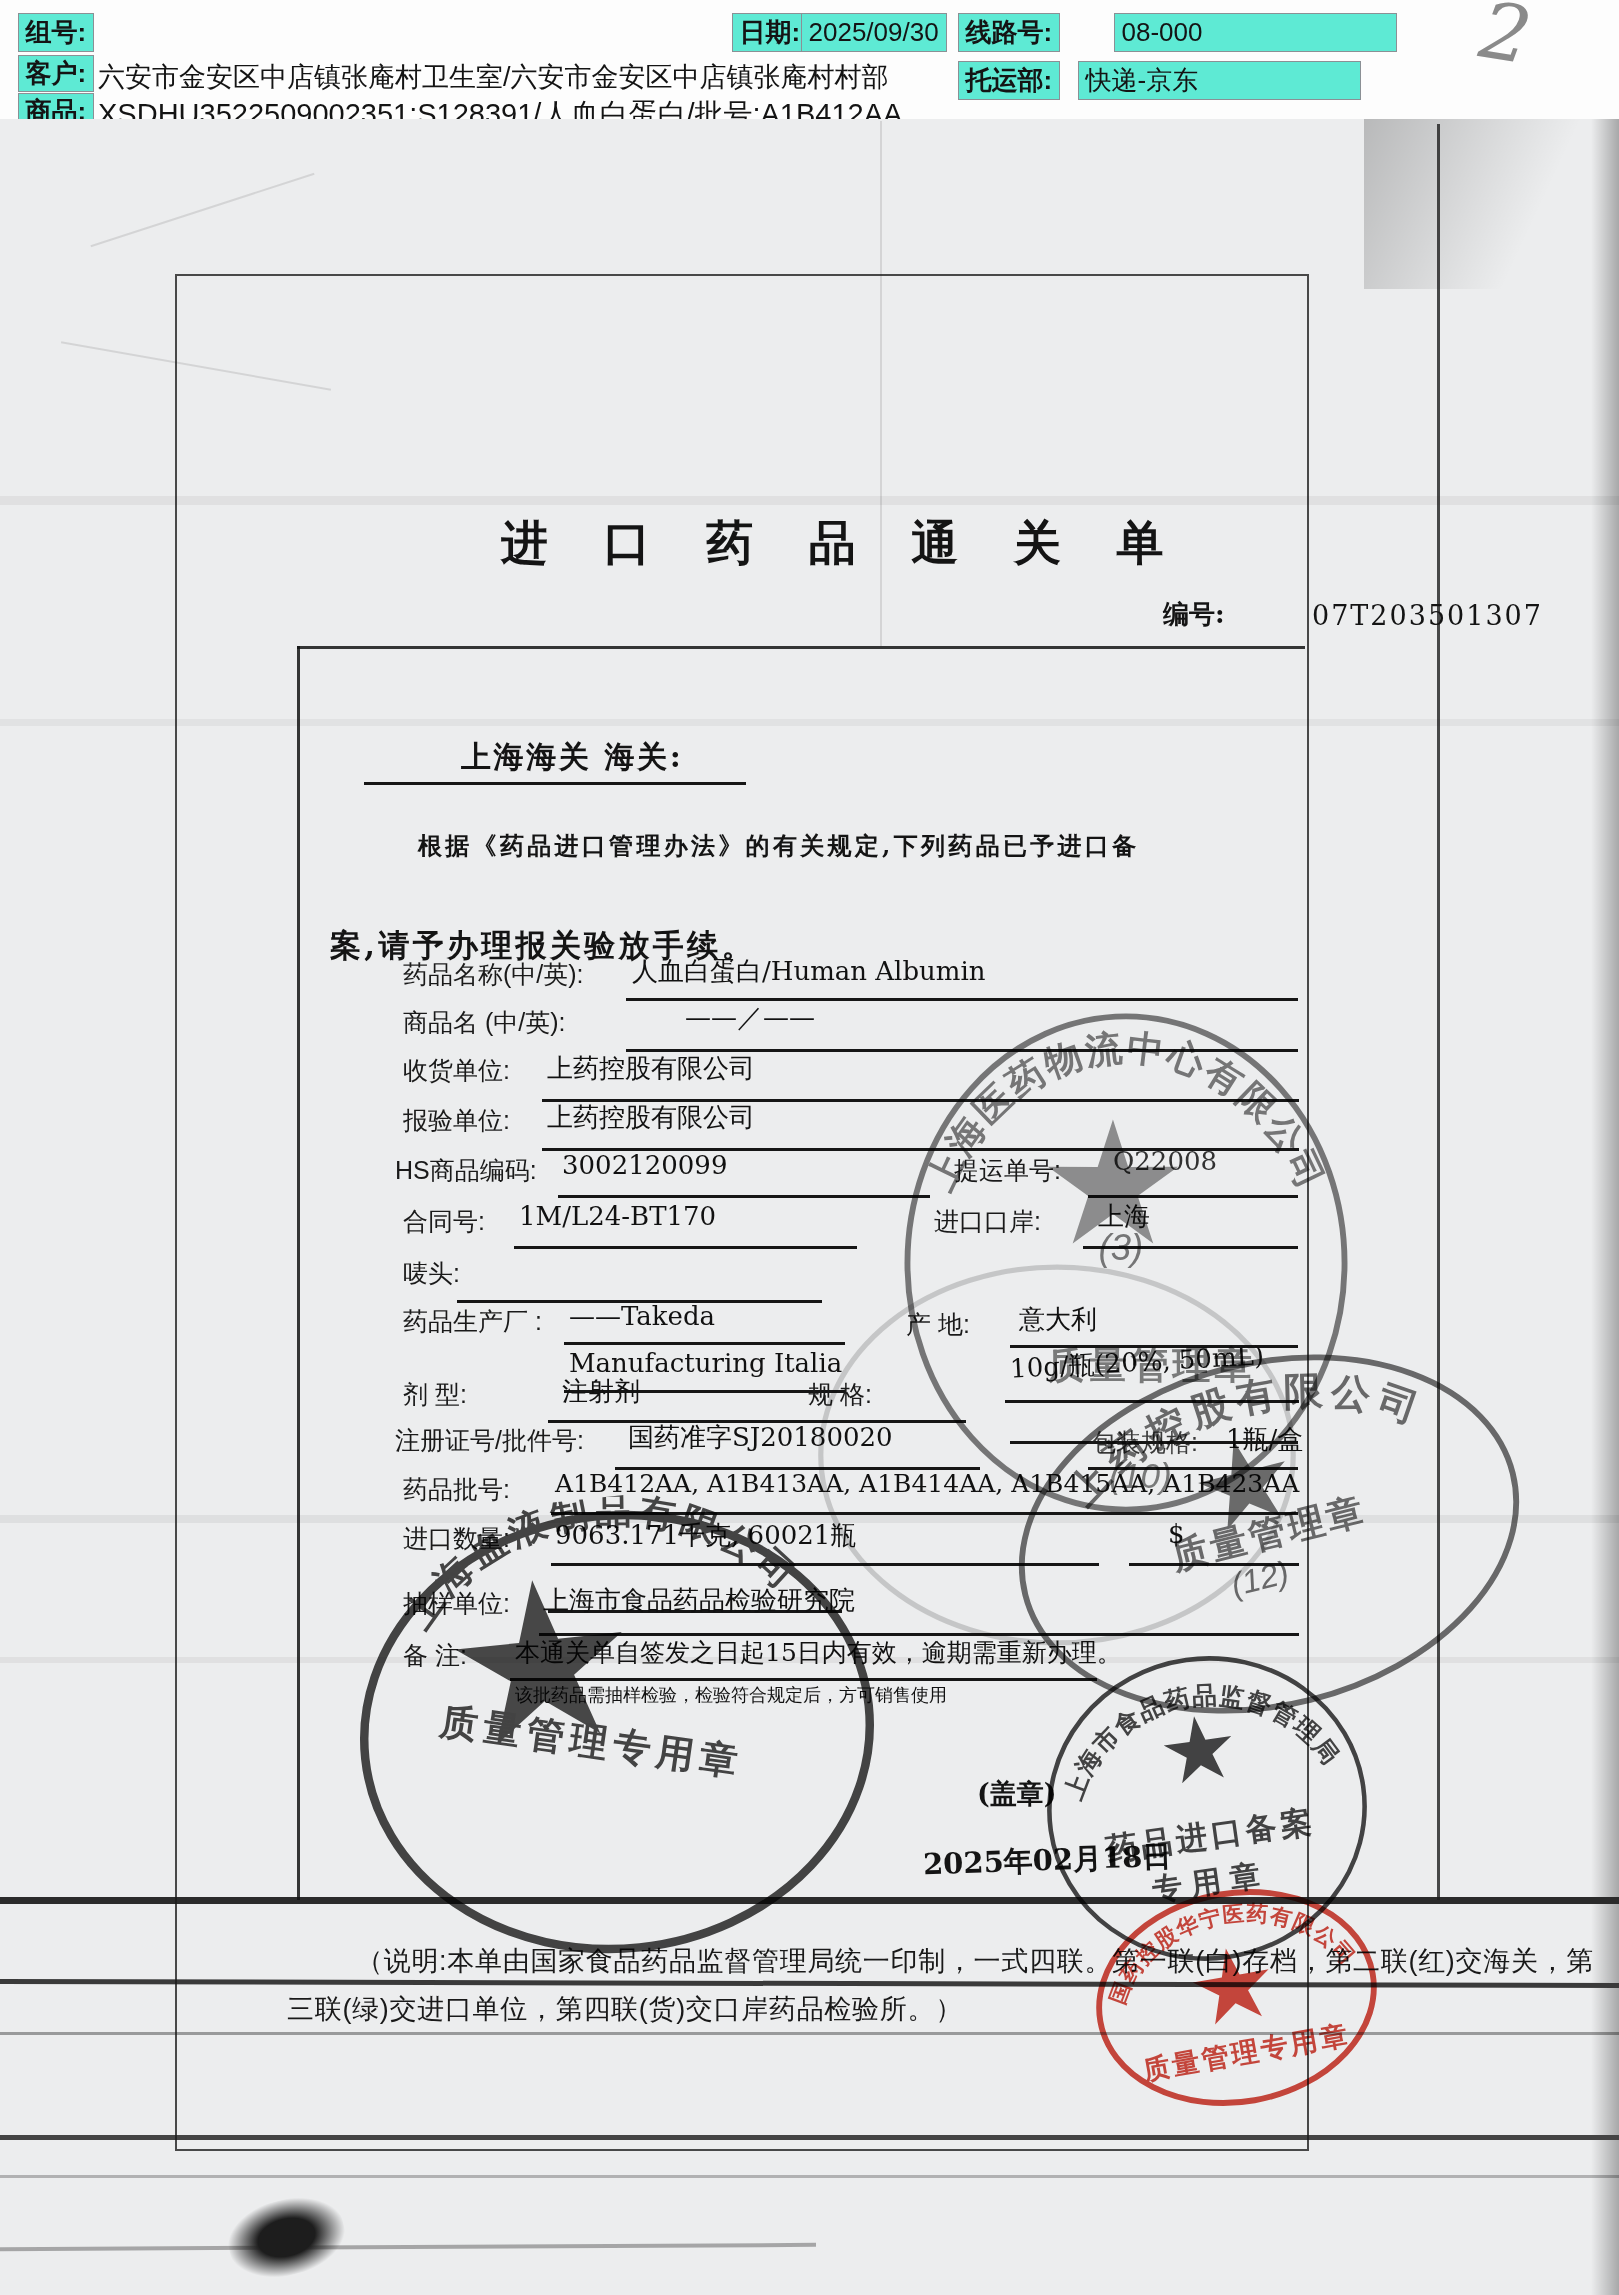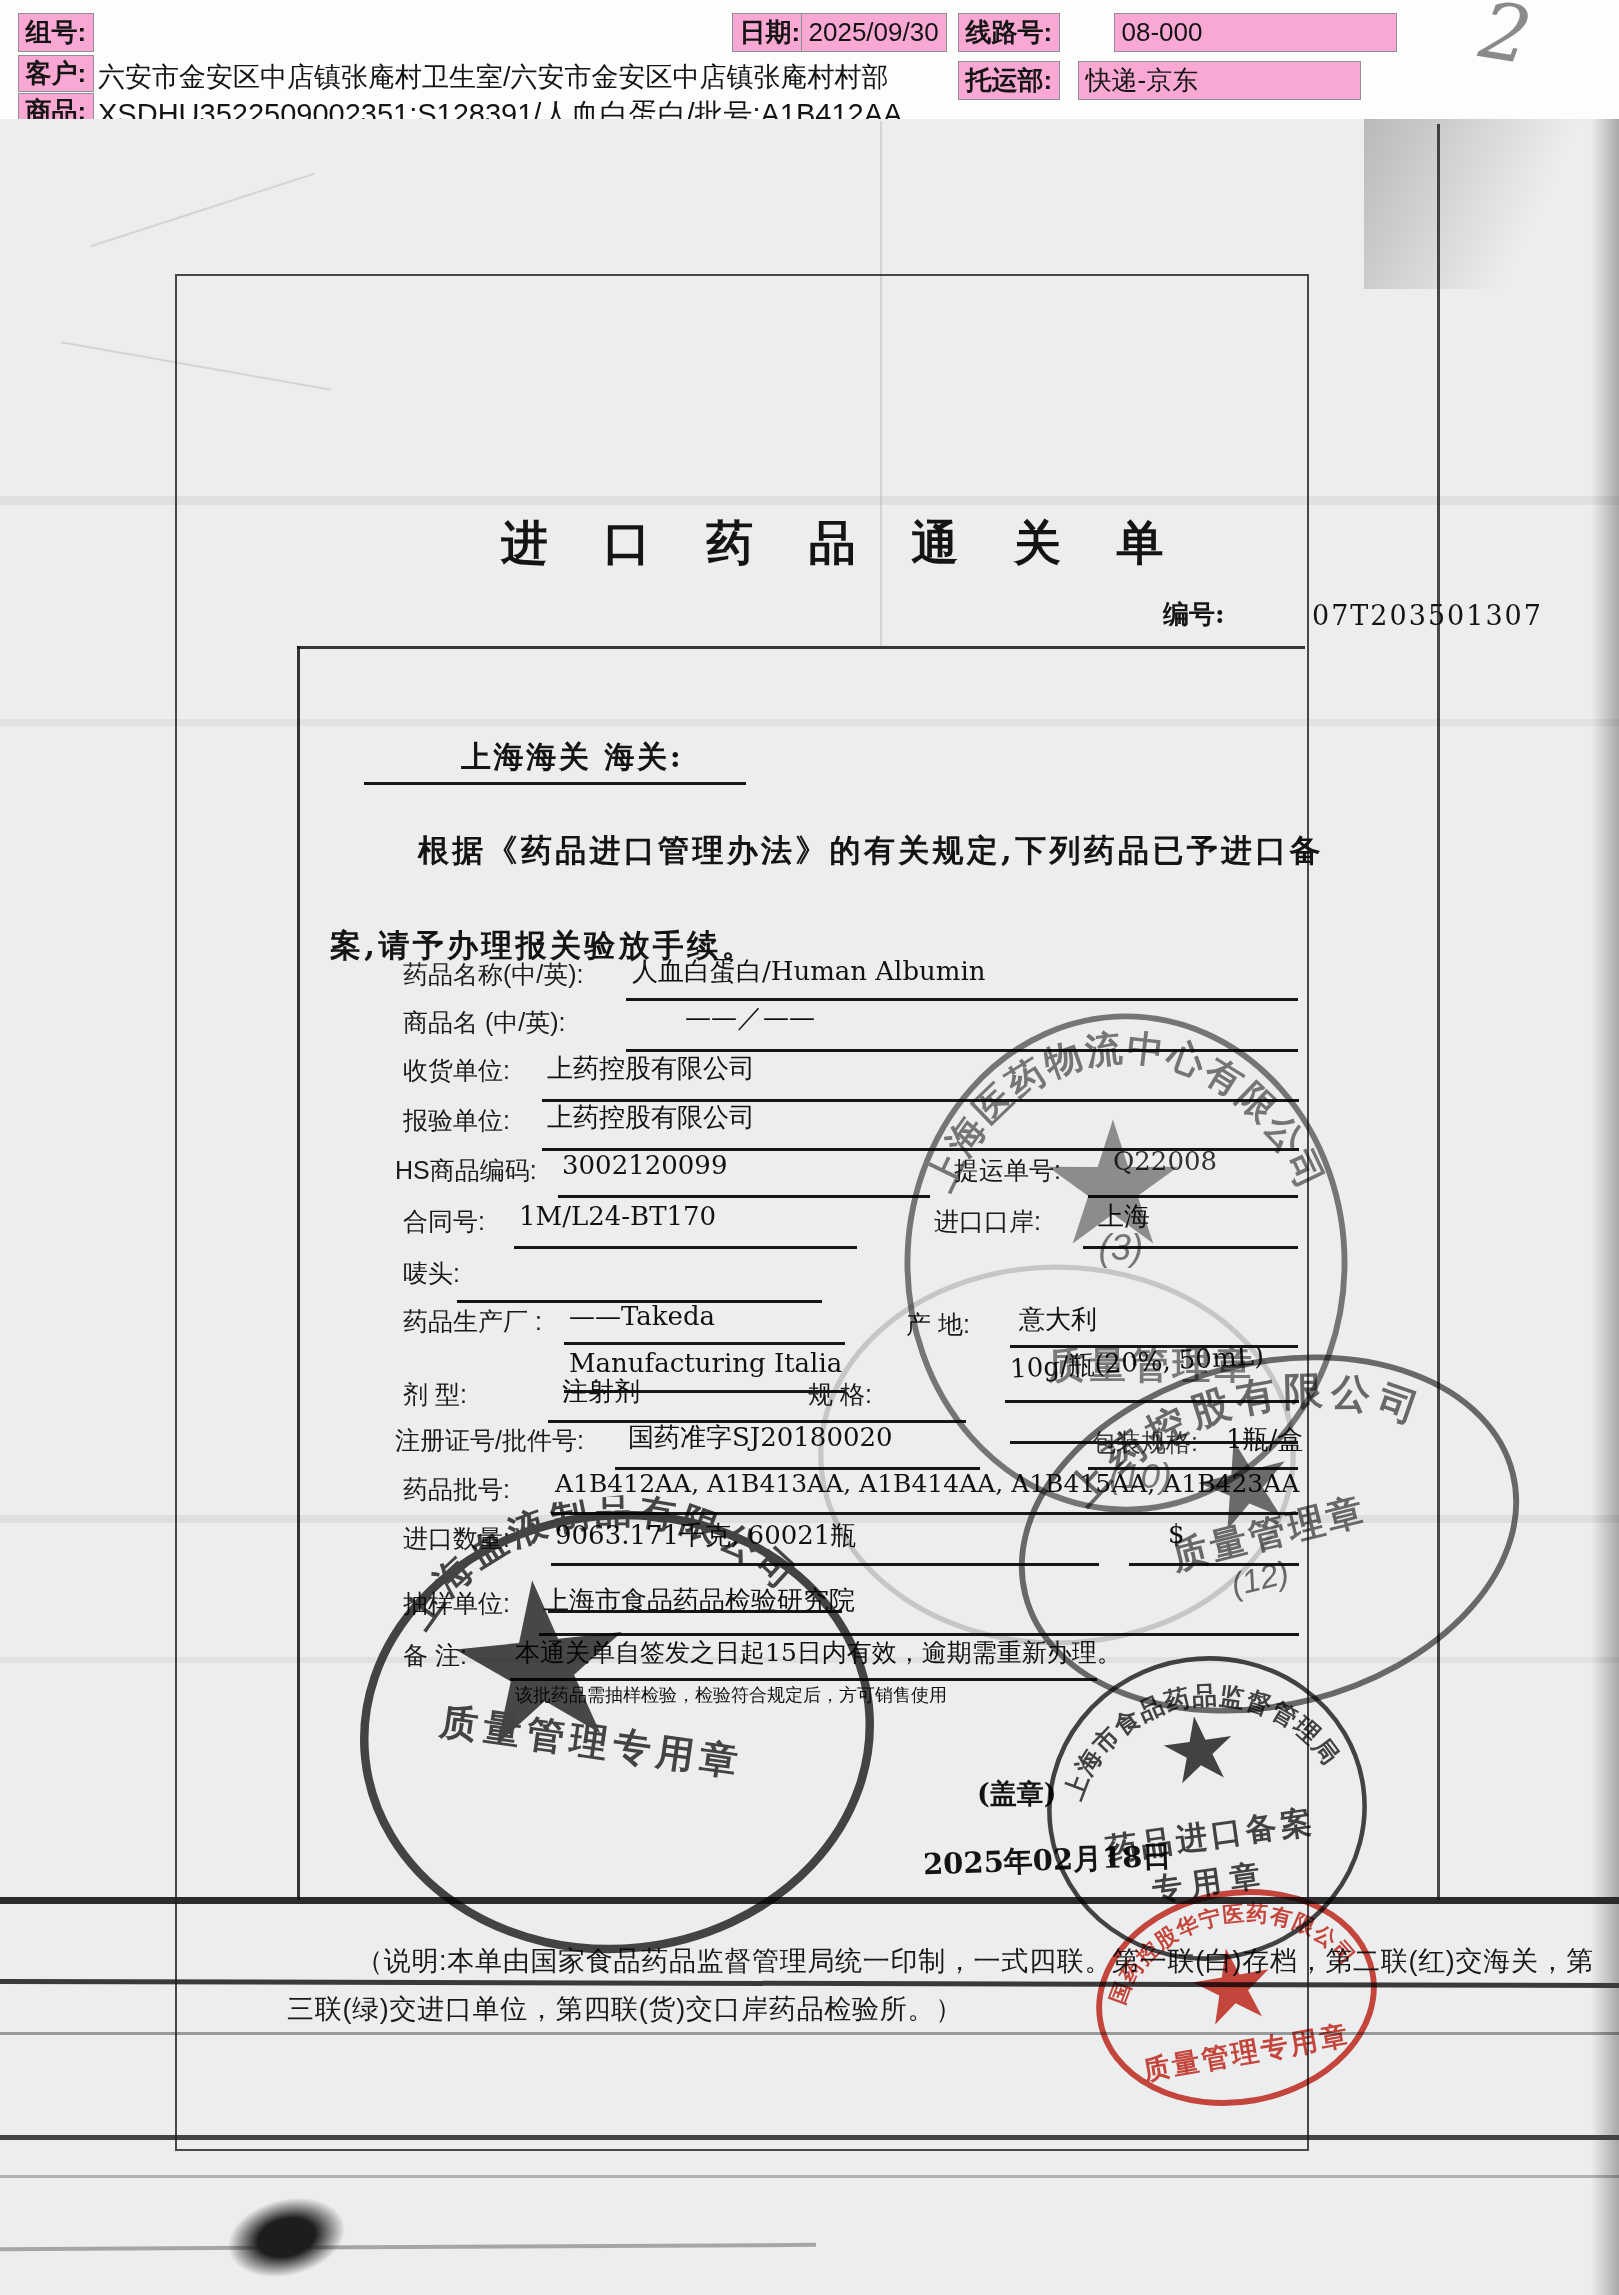--- a/index.html
+++ b/index.html
@@ -1,21 +1,21 @@
 <!DOCTYPE html>
 <html style="font-size:10.4px"><head>
 <meta charset="utf-8">
 <style>
   html,body{margin:0;padding:0;background:#9a9a9a;}
   .page{position:relative;width:1620px;height:2295px;background:#fdfdfd;overflow:hidden;
         font-family:"Liberation Sans",sans-serif;color:#141414;}
   .abs{position:absolute;}
   .scan{left:0;top:119px;width:1620px;height:2176px;background:#ecedee;}
   .serif{font-family:"DejaVu Serif","Liberation Serif",serif;}
-  .hcell{border:1.3px solid #8b9095;background:#f9a8d4;display:flex;align-items:center;padding:0 6.5px;
+  .hcell{border:1.3px solid #8b9095;background:#5eead4;display:flex;align-items:center;padding:0 6.5px;
          font-size:26px;white-space:nowrap;}
   .hlabel{font-weight:bold;}
   .lbl{font-size:25px;white-space:nowrap;color:#1a1a1a;}
   .val{font-size:26px;white-space:nowrap;color:#111;font-family:"DejaVu Serif","Liberation Serif",serif;}
   .ul{background:#161616;height:2.6px;}
   .streak{left:0;width:1620px;}
   .frame{border:2px solid rgba(25,25,25,.78);}
   .stamp{position:absolute;mix-blend-mode:multiply;}
   .note{font-size:27px;letter-spacing:0.7px;color:#191919;}
   .crease{background:rgba(0,0,0,.10);}
@@ -79,21 +79,21 @@
   <div class="abs" style="left:1437px;top:124px;width:2.6px;height:1776px;background:rgba(30,30,30,.8);"></div>
 
   <div class="abs serif" style="left:842px;top:512px;transform:translateX(-50%);font-size:47px;font-weight:bold;letter-spacing:19.6px;white-space:nowrap;">进 口 药 品 通 关 单</div>
 
   <div class="abs serif" style="left:1163px;top:597px;font-size:26px;font-weight:bold;">编号:</div>
   <div class="abs serif" style="left:1312px;top:600px;font-size:27px;letter-spacing:2px;">07T203501307</div>
 
   <div class="abs serif" style="left:461px;top:737px;font-size:30px;font-weight:bold;letter-spacing:2.6px;">上海海关 海关:</div>
   <div class="abs ul" style="left:364px;top:782px;width:382px;"></div>
 
-  <div class="abs serif" style="left:418px;top:830px;font-size:31px;font-weight:bold;letter-spacing:3.3px;white-space:nowrap;">根据《药品进口管理办法》的有关规定,下列药品已予进口备</div>
+  <div class="abs serif" style="left:418px;top:830px;font-size:24px;font-weight:bold;letter-spacing:3.3px;white-space:nowrap;">根据《药品进口管理办法》的有关规定,下列药品已予进口备</div>
   <div class="abs serif" style="left:330px;top:925px;font-size:31px;font-weight:bold;letter-spacing:3.3px;white-space:nowrap;">案,请予办理报关验放手续。</div>
 
   <div class="abs lbl" style="left:403px;top:958px;">药品名称(中/英):</div>
   <div class="abs val" style="left:632px;top:954px;">人血白蛋白/Human Albumin</div>
   <div class="abs ul" style="left:626px;top:998px;width:672px;"></div>
 
   <div class="abs lbl" style="left:403px;top:1006px;">商品名 (中/英):</div>
   <div class="abs val" style="left:685px;top:1000px;">——／——</div>
   <div class="abs ul" style="left:626px;top:1049px;width:672px;"></div>
 

